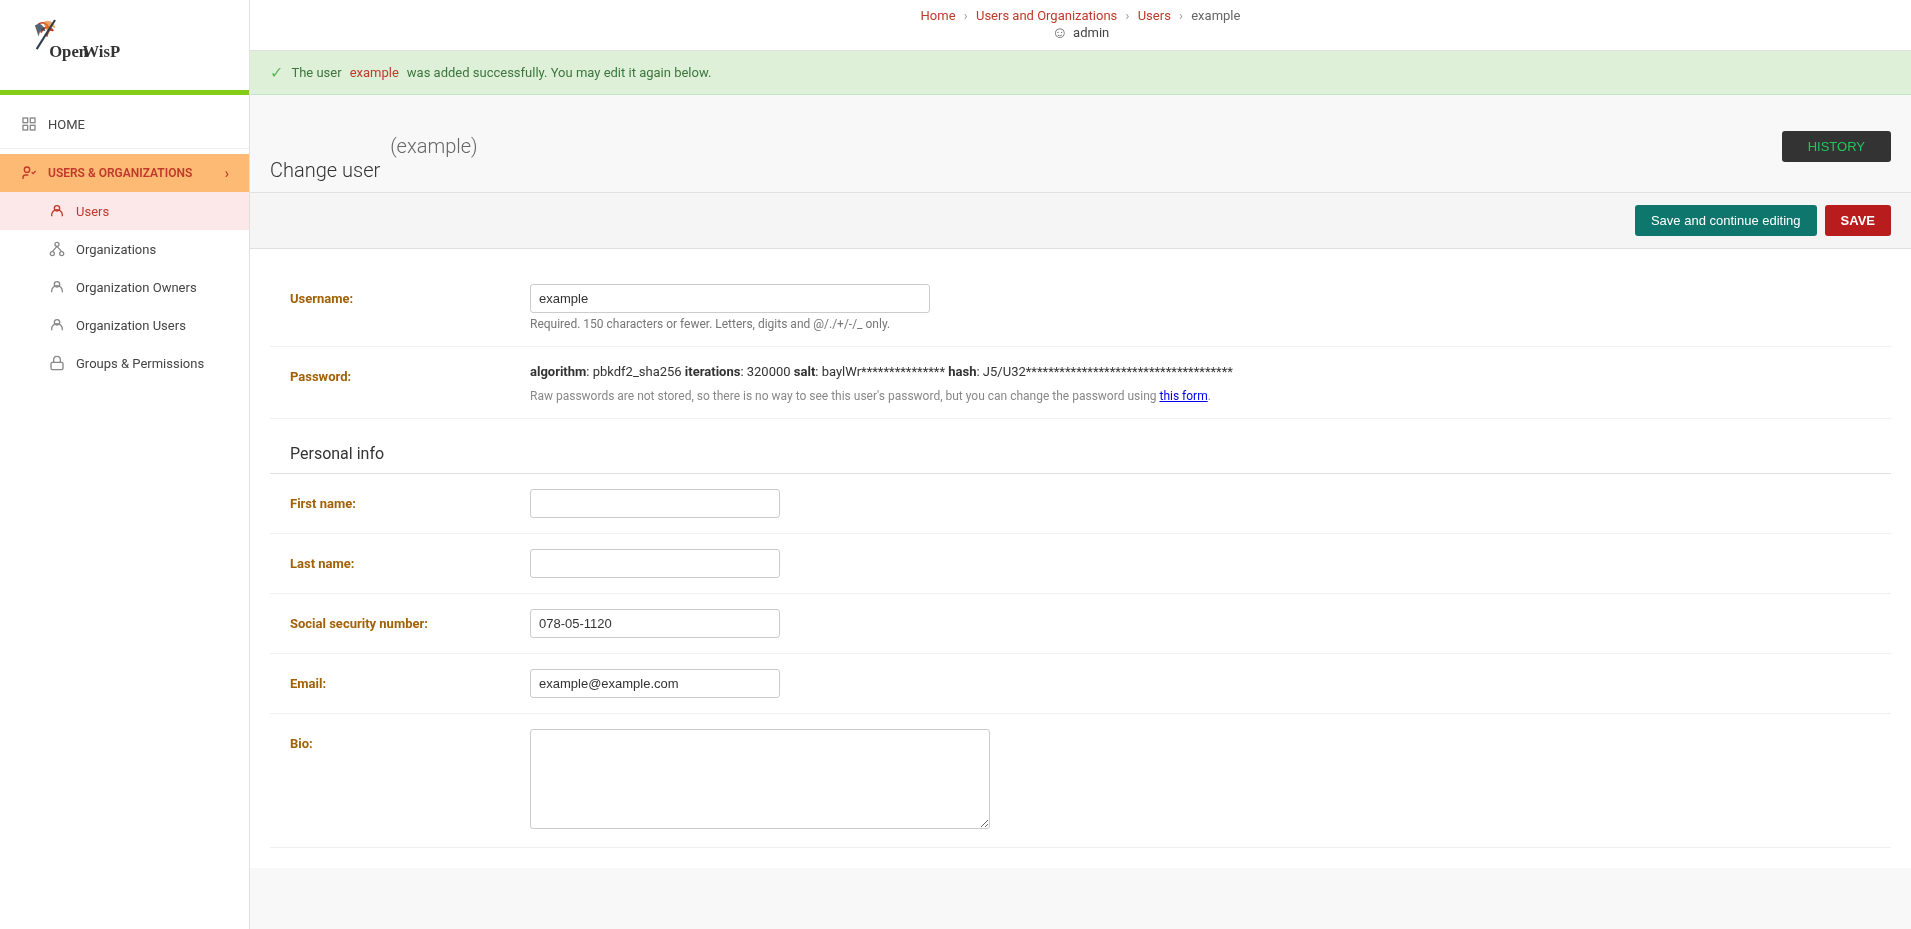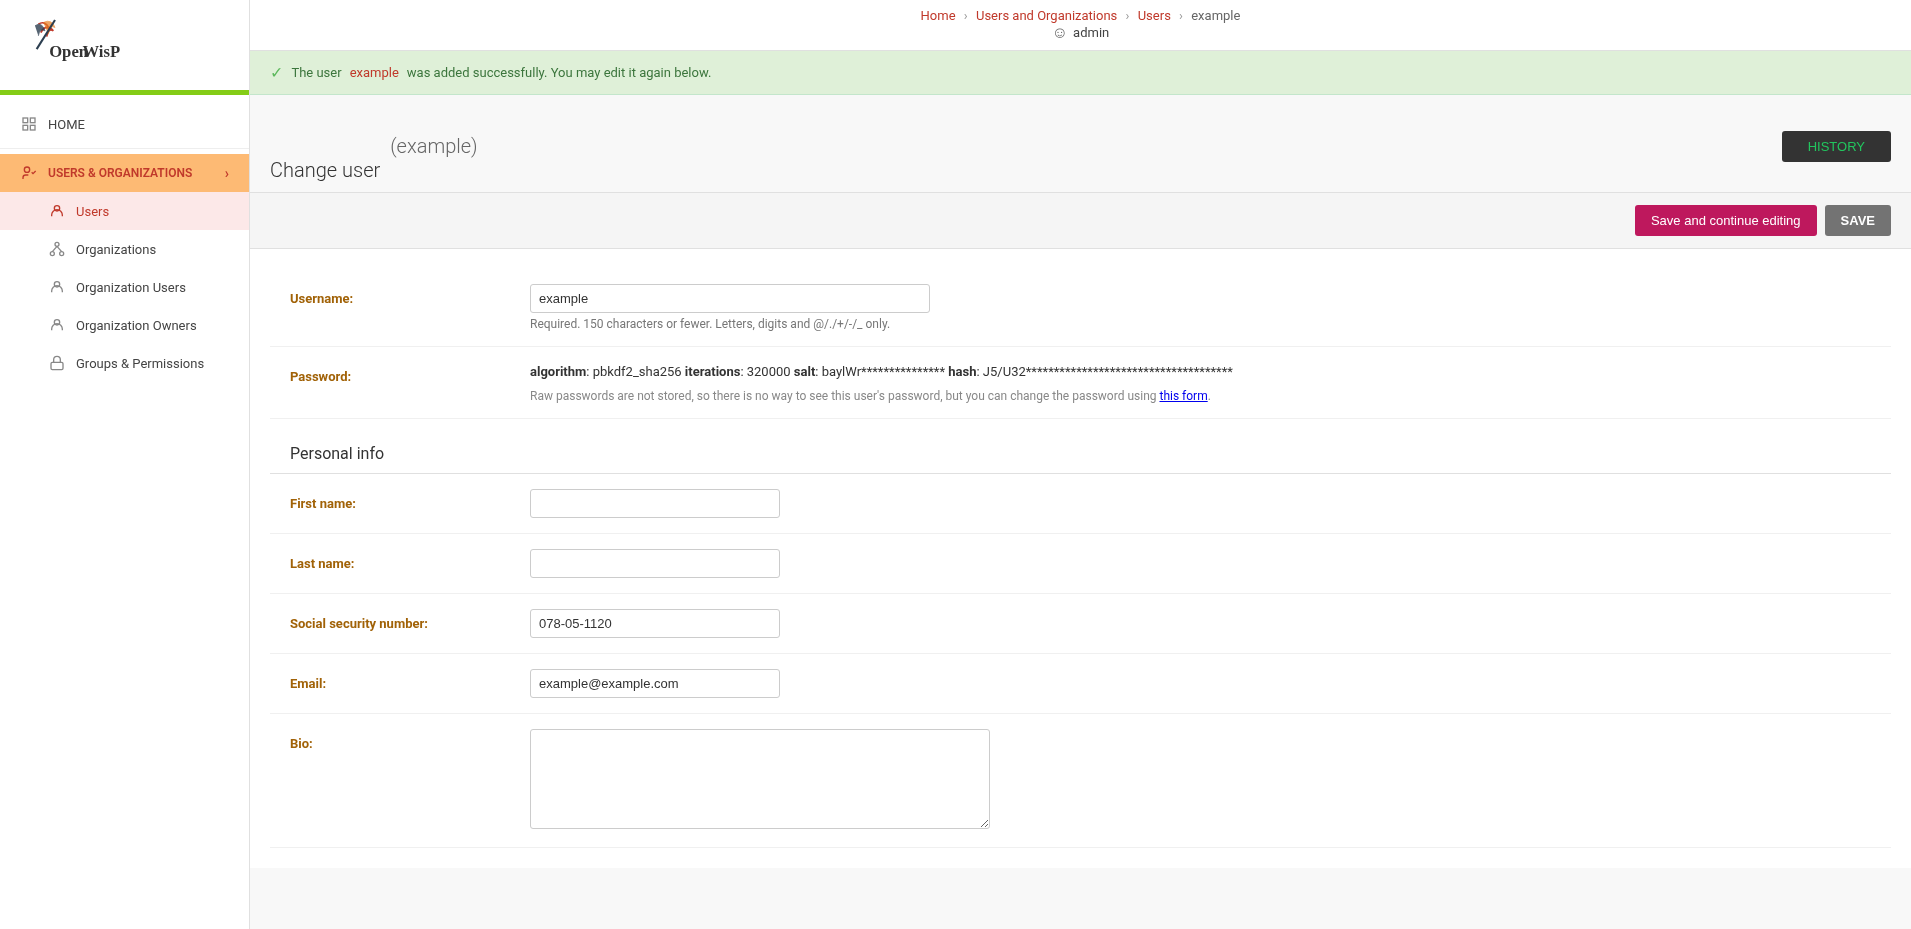--- a/index.html
+++ b/index.html
@@ -124,30 +124,30 @@
       background: #f5f5f5;
       border-top: 1px solid #e0e0e0;
       border-bottom: 1px solid #e0e0e0;
       padding: 12px 20px;
       display: flex;
       justify-content: flex-end;
       align-items: center;
       gap: 8px;
     }
     .btn-save-continue {
-      background: #be185d;
+      background: #0f766e;
       color: #fff;
       border: none;
       padding: 8px 16px;
       font-size: 13px;
       cursor: pointer;
       border-radius: 3px;
     }
     .btn-save {
-      background: #737373;
+      background: #b91c1c;
       color: #fff;
       border: none;
       padding: 8px 16px;
       font-size: 13px;
       cursor: pointer;
       border-radius: 3px;
       font-weight: bold;
     }
 
     
@@ -294,31 +294,31 @@
       <span>Organizations</span>
     </div>
 
     <div class="sidebar-item sidebar-sub">
       <span class="sidebar-icon">
         <svg width="16" height="16" viewBox="0 0 24 24" fill="none" stroke="#888" stroke-width="2">
           <circle cx="12" cy="8" r="4"></circle>
             <path d="M4 20v-2a8 8 0 0 1 16 0v2"></path>
         </svg>
       </span>
-      <span>Organization Users</span>
+      <span>Organization Owners</span>
     </div>
 
     <div class="sidebar-item sidebar-sub">
       <span class="sidebar-icon">
         <svg width="16" height="16" viewBox="0 0 24 24" fill="none" stroke="#888" stroke-width="2">
           <circle cx="12" cy="8" r="4"></circle>
             <path d="M4 20v-2a8 8 0 0 1 16 0v2"></path>
         </svg>
       </span>
-      <span>Organization Owners</span>
+      <span>Organization Users</span>
     </div>
 
     <div class="sidebar-item sidebar-sub">
       <span class="sidebar-icon">
         <svg width="16" height="16" viewBox="0 0 24 24" fill="none" stroke="#888" stroke-width="2">
           <rect x="3" y="11" width="18" height="11" rx="2"></rect>
             <path d="M7 11V7a5 5 0 0 1 10 0v4"></path>
         </svg>
       </span>
       <span>Groups &amp; Permissions</span>

